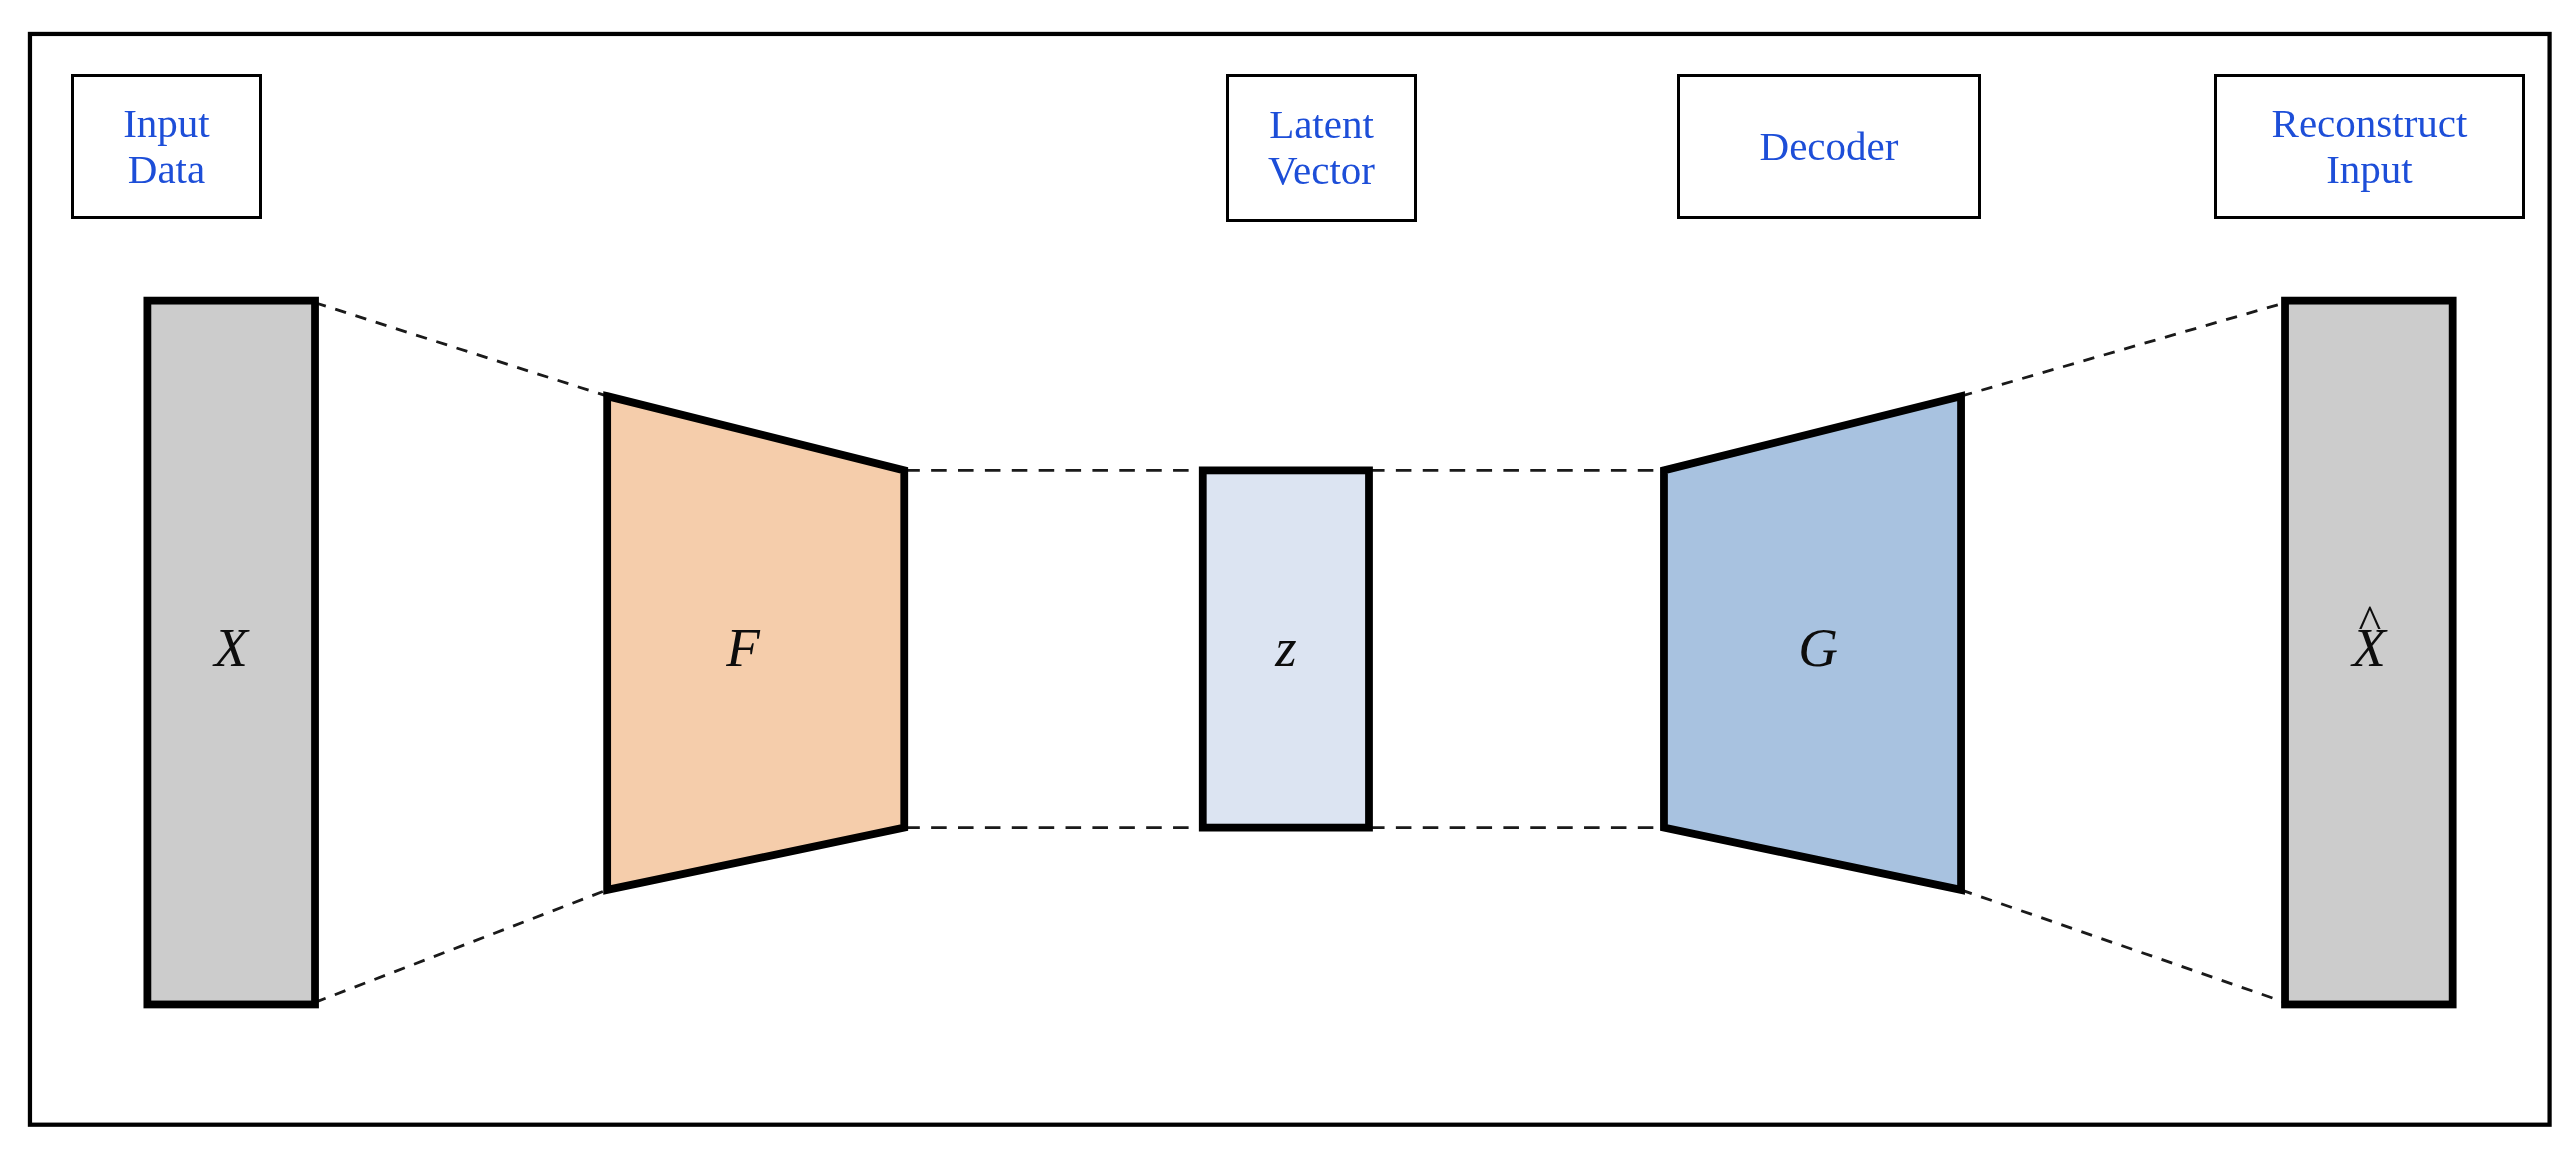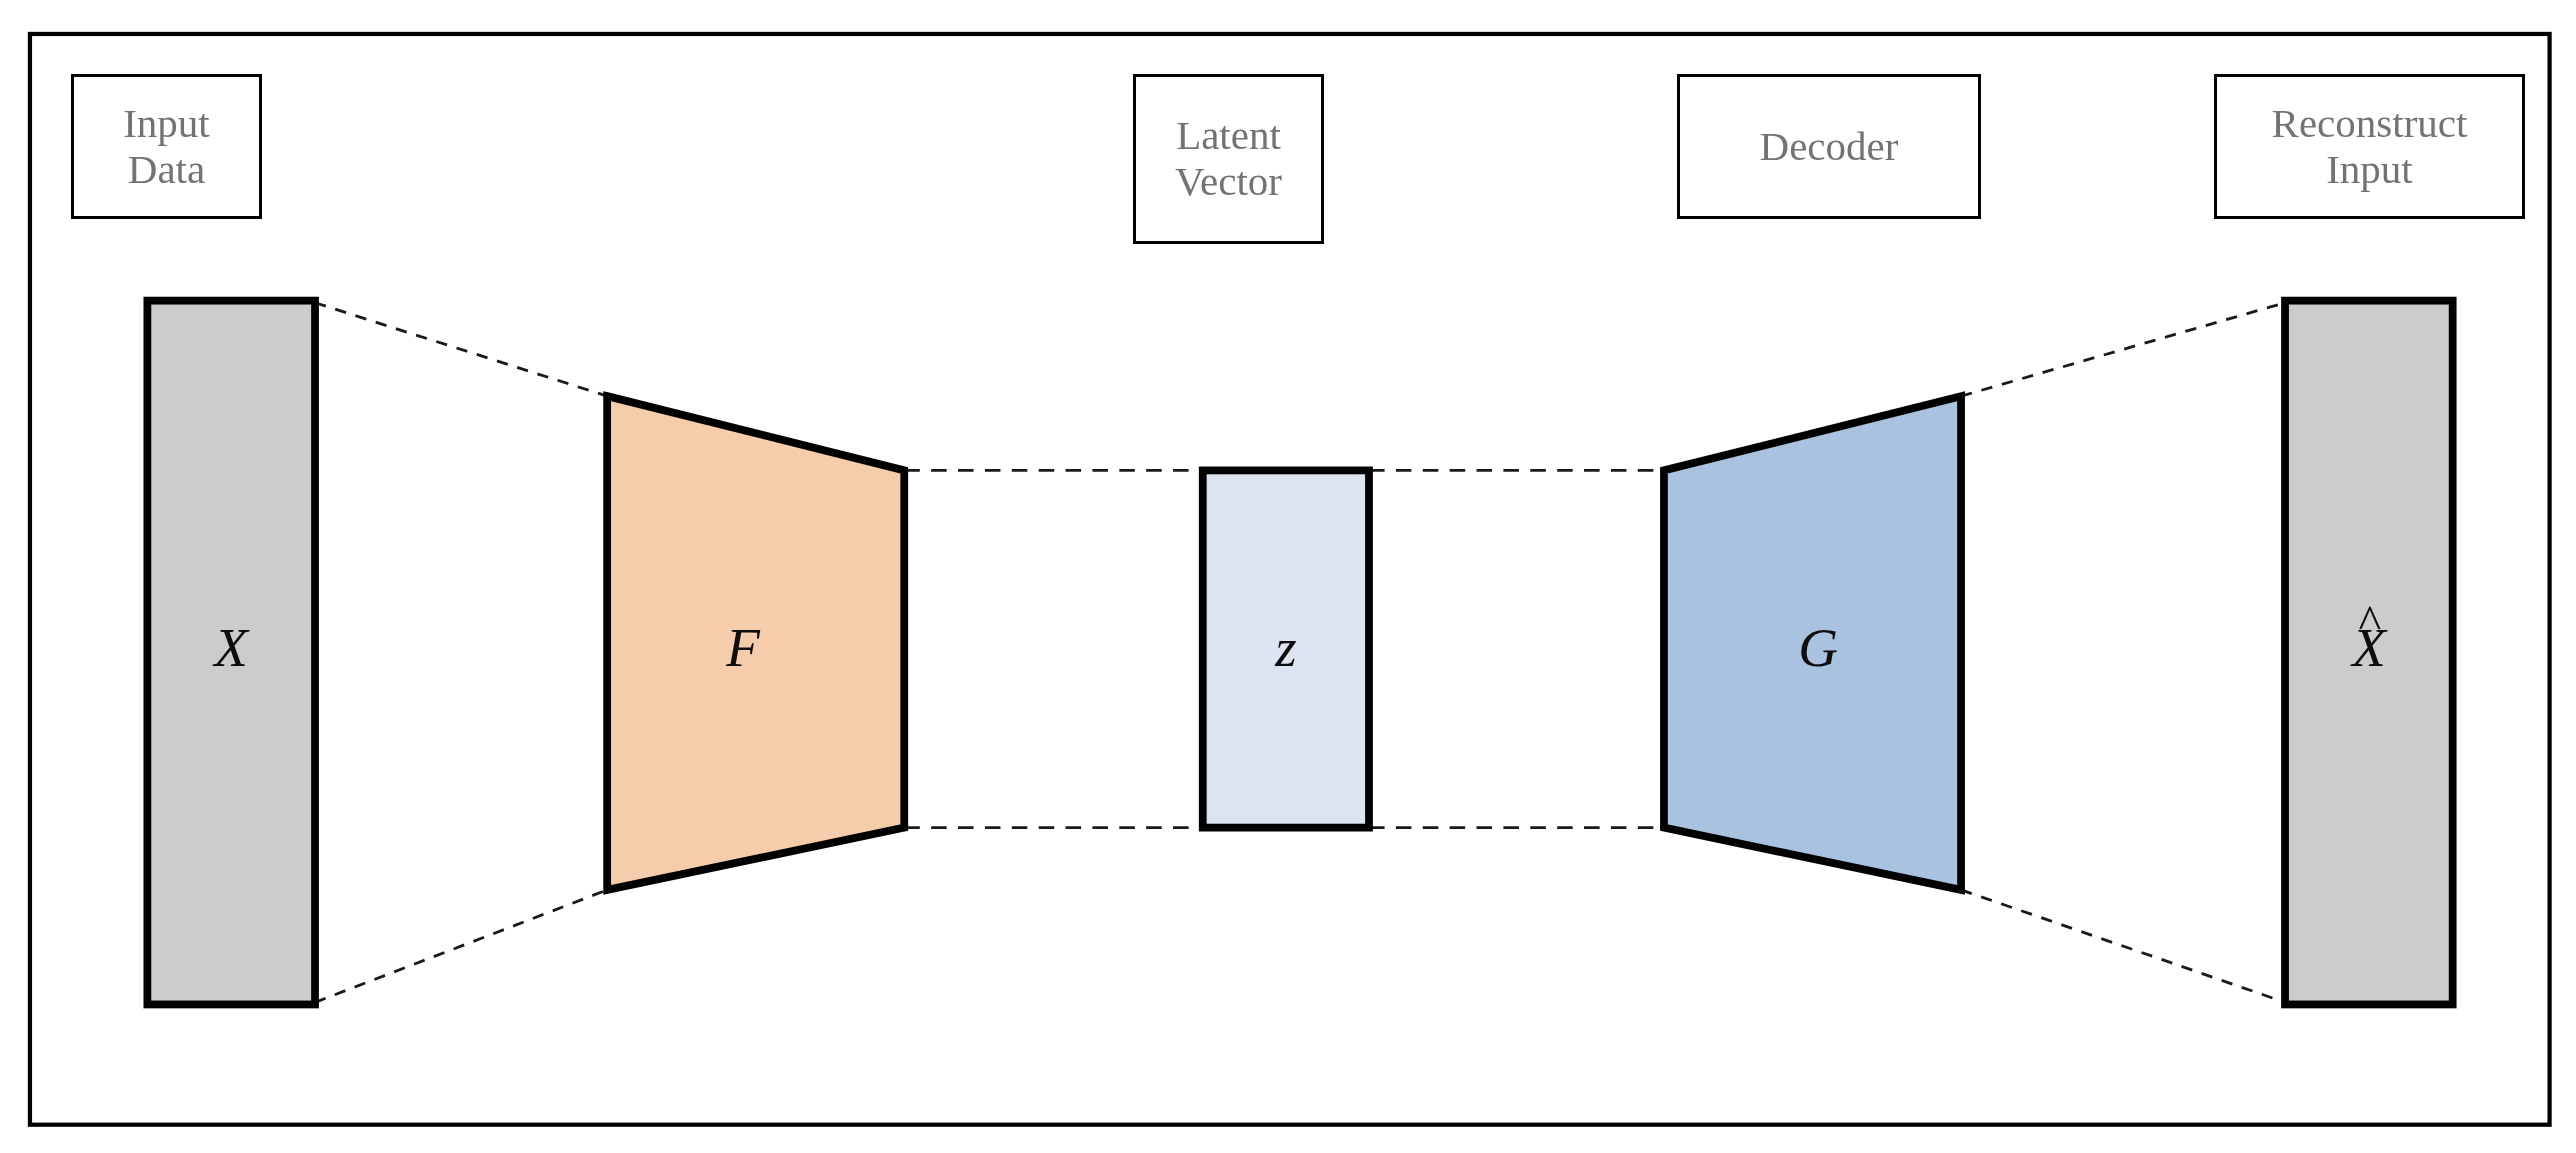--- a/index.html
+++ b/index.html
@@ -30,21 +30,21 @@
     position: absolute;
     box-sizing: border-box;
     background: #ffffff;
     border: 3.5px solid #000000;
     display: flex;
     align-items: center;
     justify-content: center;
     text-align: center;
     line-height: 1.12;
     font-size: 41px;
-    color: #737373;
+    color: #1d4ed8;
     font-family: "Liberation Serif", "DejaVu Serif", serif;
   }
   .label-box span {
     display: block;
     padding: 0 5.7px;
     white-space: pre-line;
   }
   .shape-label {
     position: absolute;
     font-style: italic;
@@ -103,21 +103,21 @@
 
     <rect x="3230" y="425" width="237" height="995" fill="#cccccc" stroke="#000000" stroke-width="11"></rect>
   </svg>
 
   <div class="label-box" style="left:71px; top:74px; width:191px; height:145px;">
     <span>Input
 Data</span>
   </div>
 
 
-  <div class="label-box" style="left:1133px; top:74px; width:191px; height:170px;">
+  <div class="label-box" style="left:1226px; top:74px; width:191px; height:148px;">
     <span>Latent
 Vector</span>
   </div>
 
   <div class="label-box" style="left:1677px; top:74px; width:304px; height:145px;">
     <span>Decoder</span>
   </div>
 
   <div class="label-box" style="left:2214px; top:74px; width:311px; height:145px;">
     <span>Reconstruct

